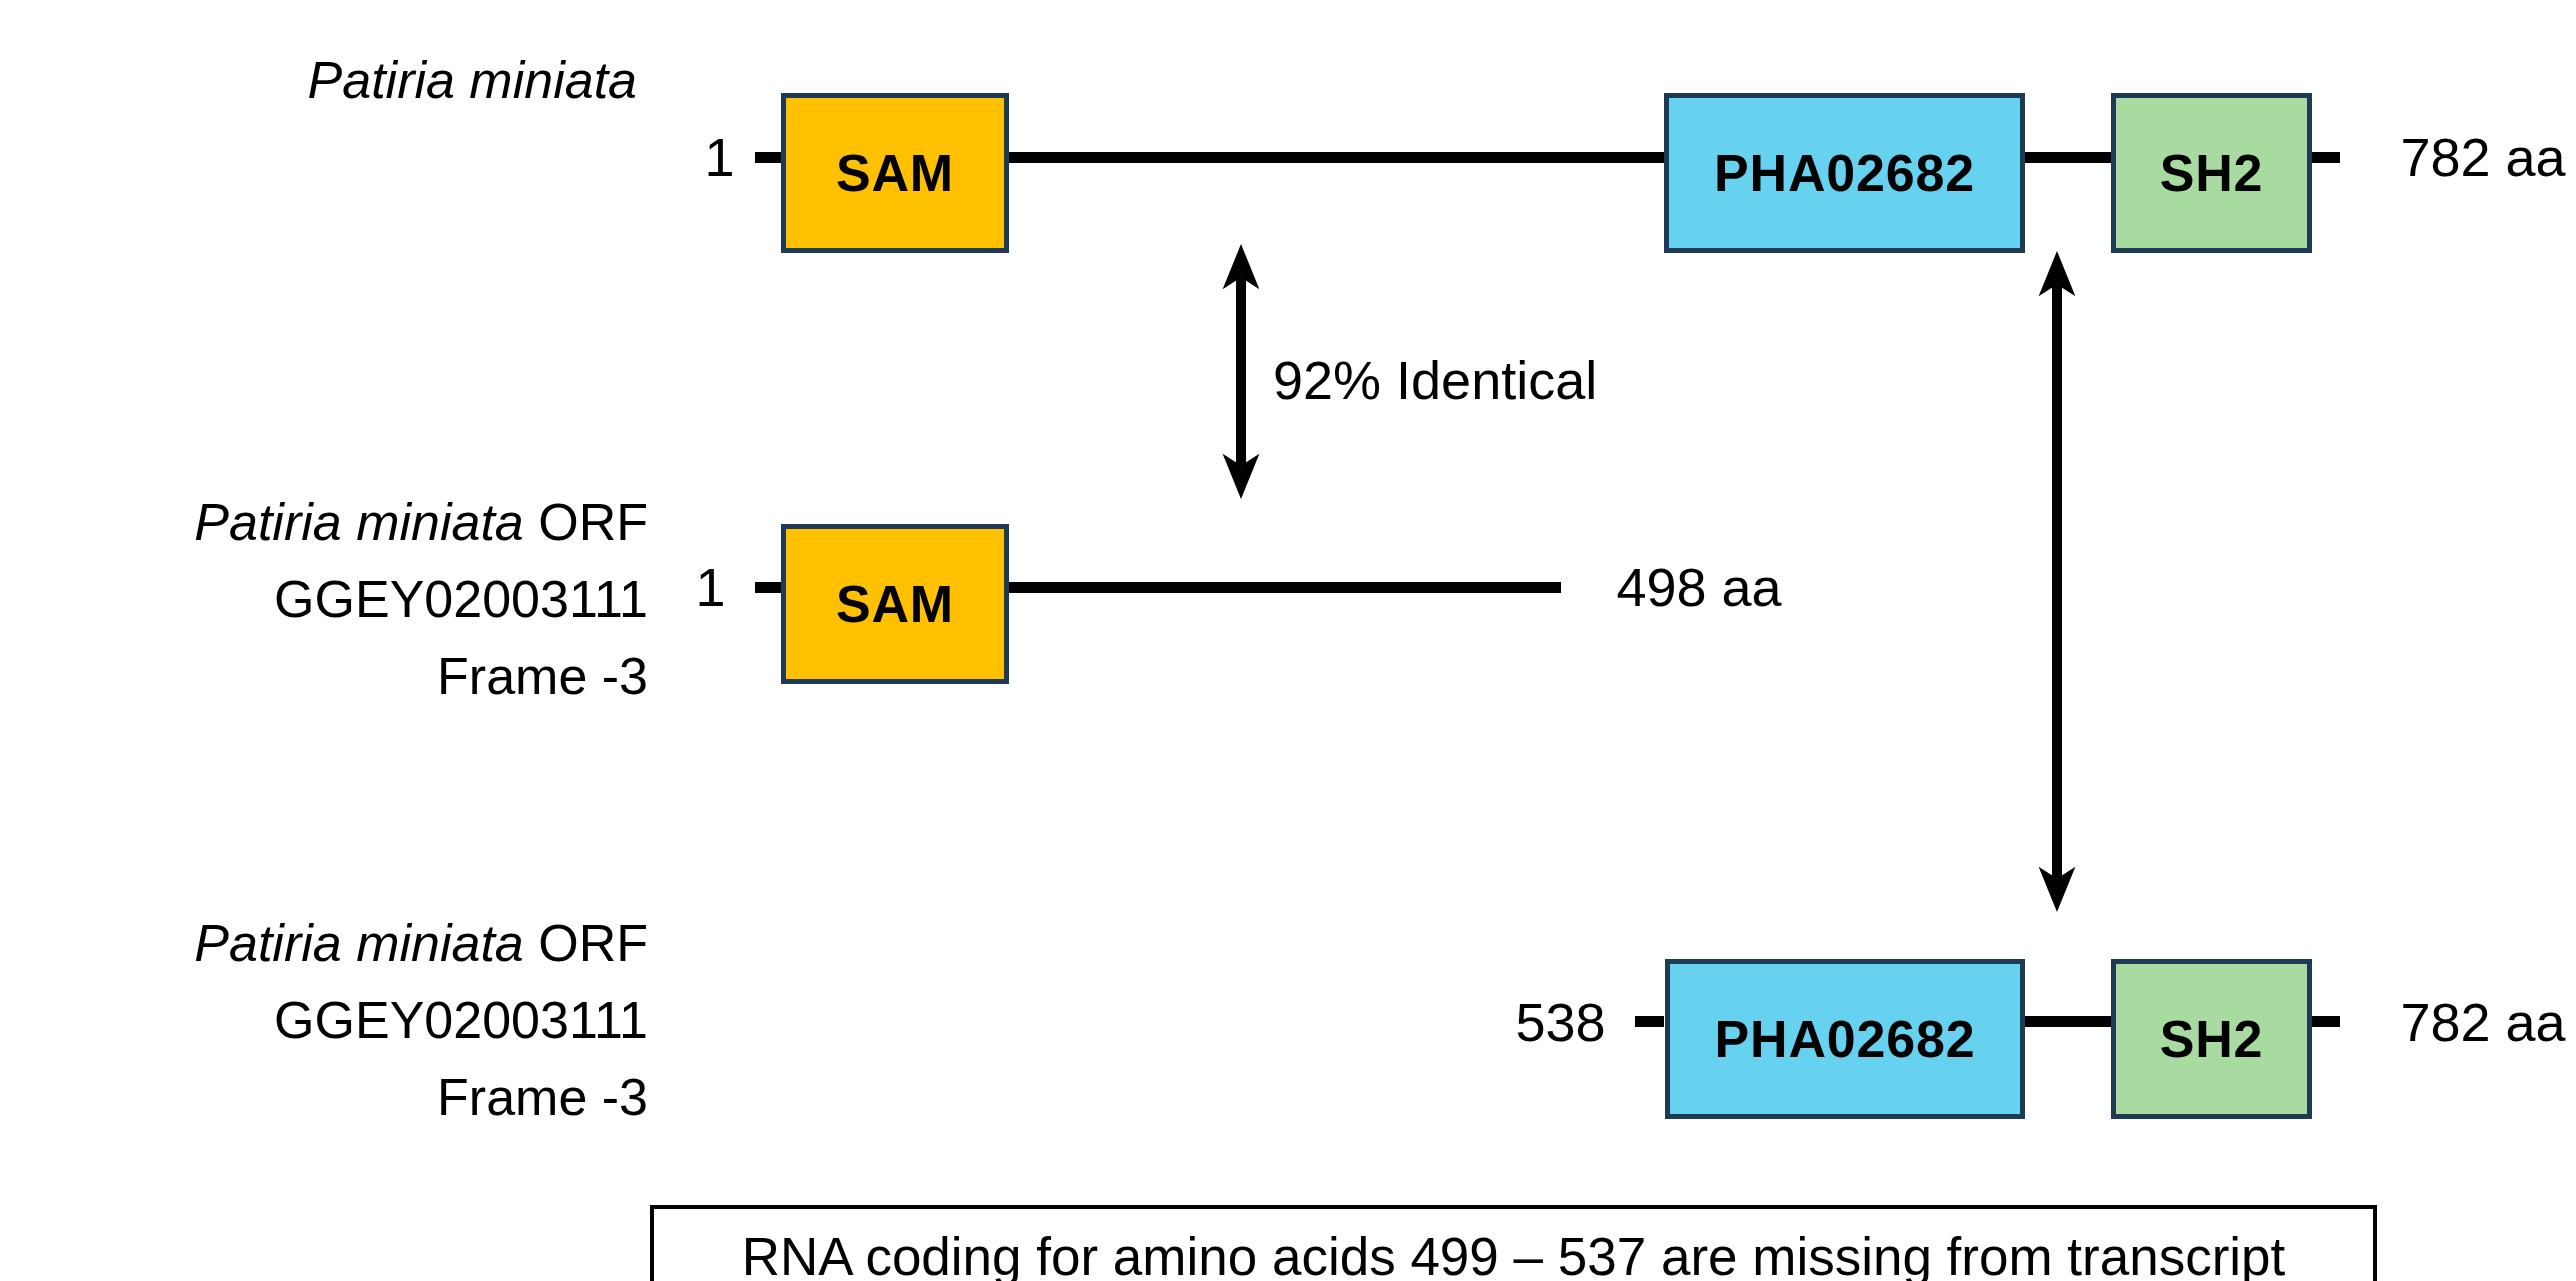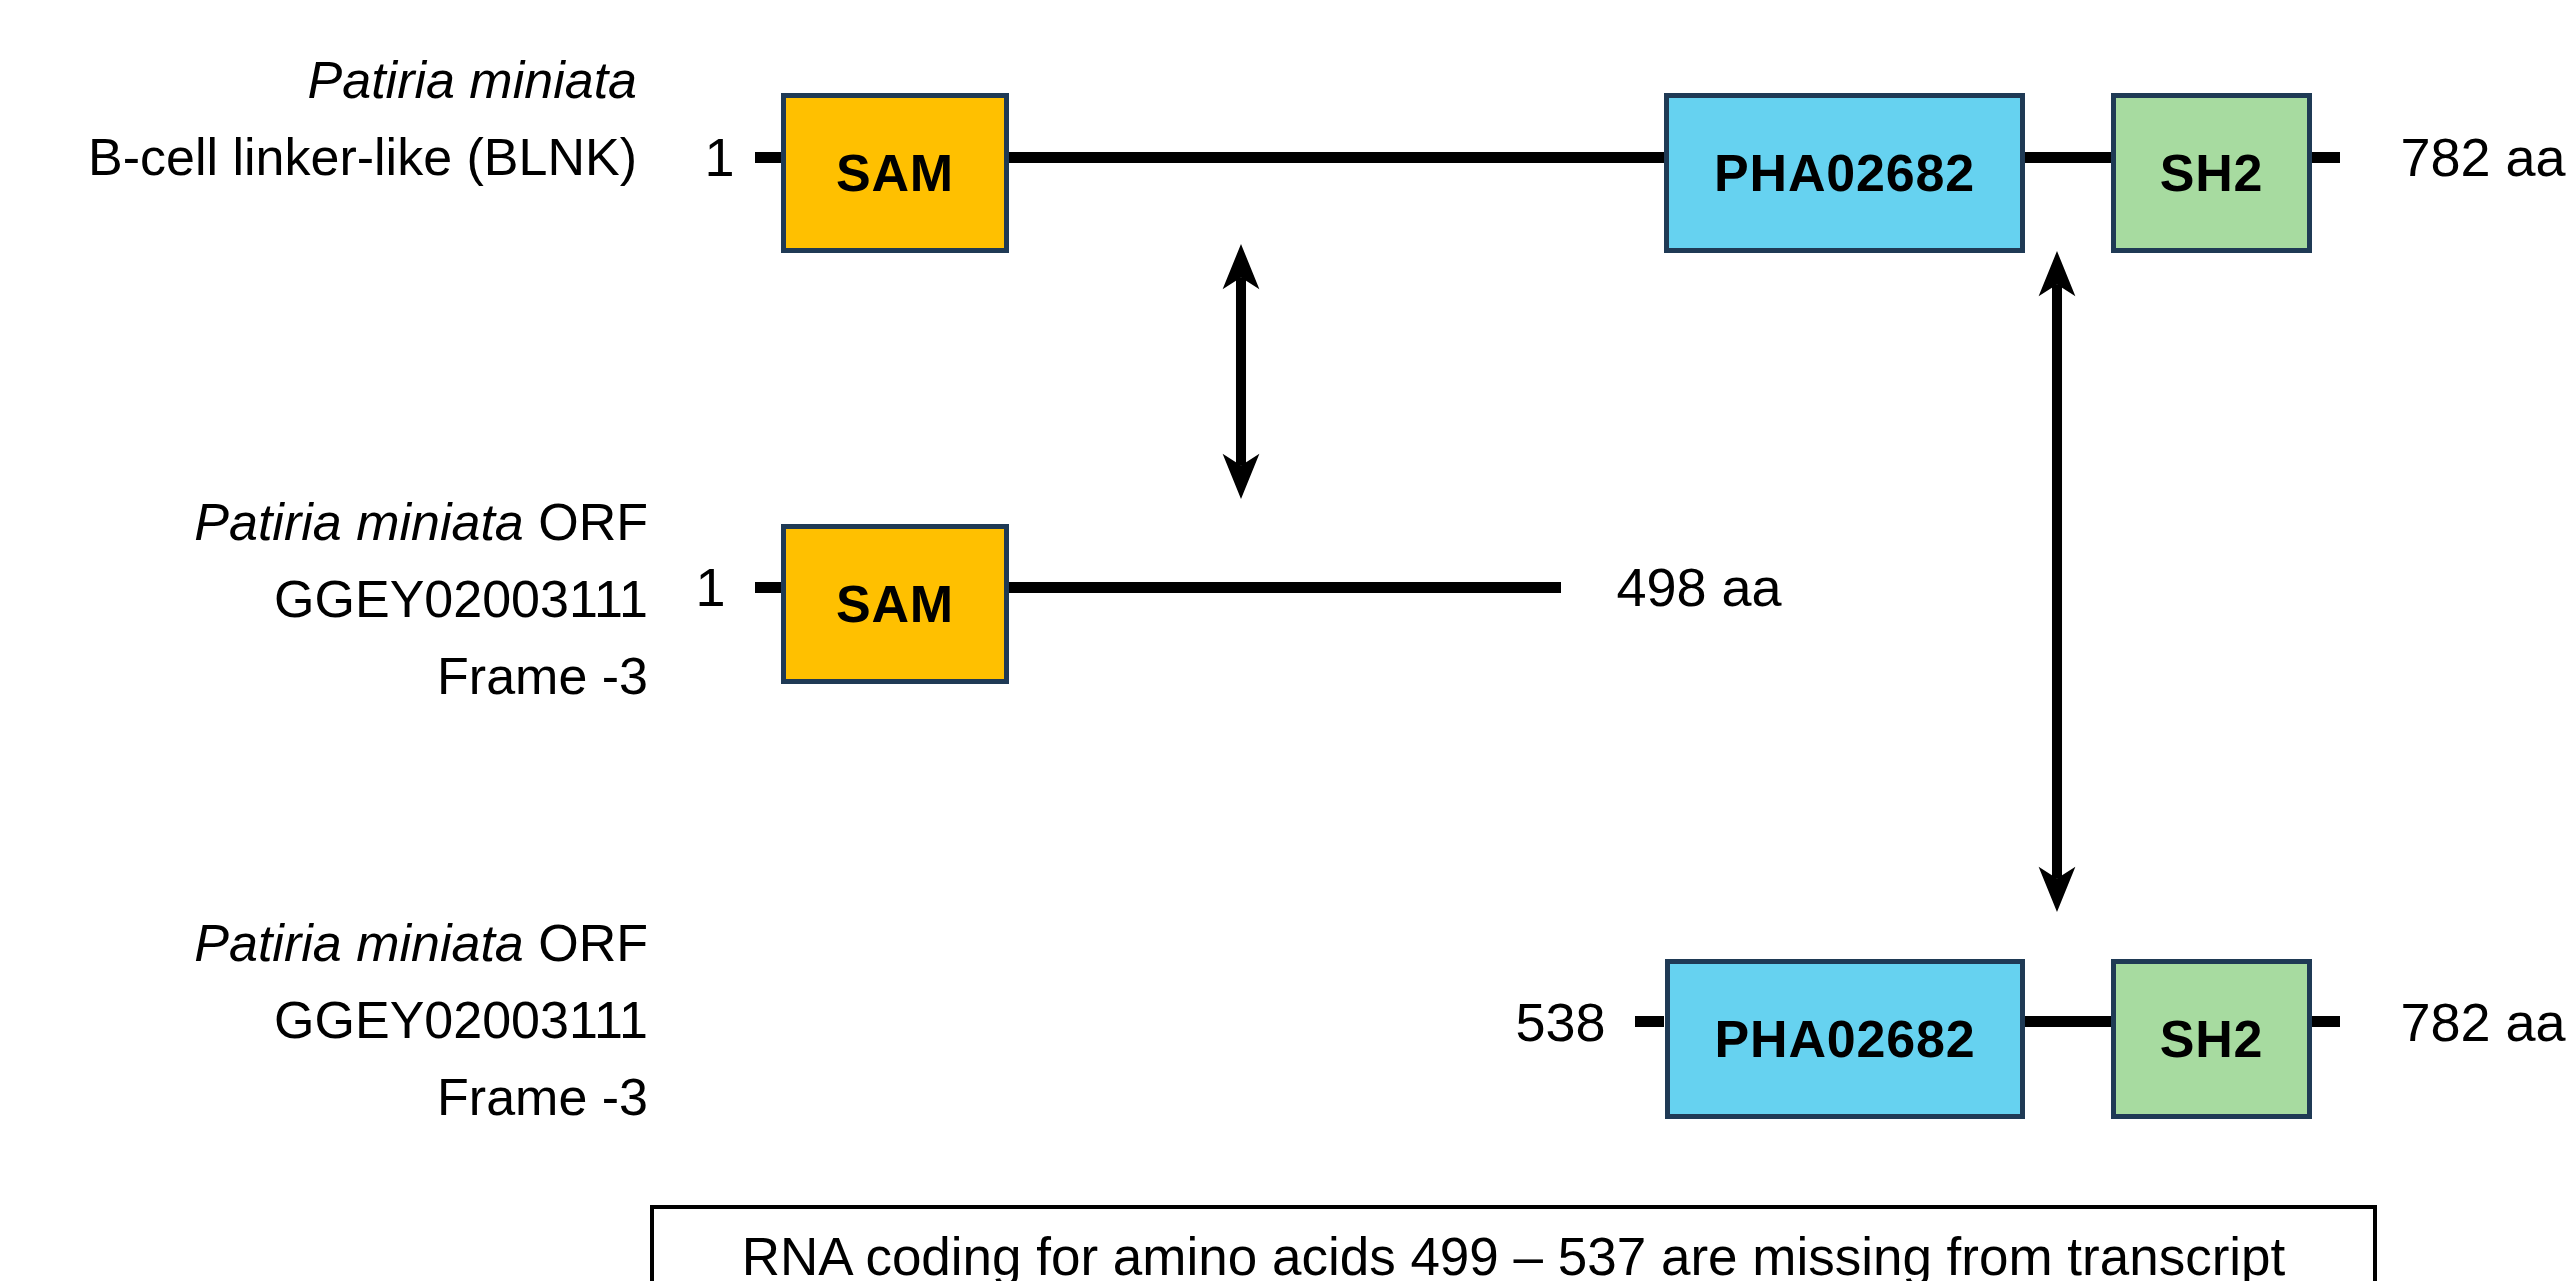--- a/index.html
+++ b/index.html
@@ -125,21 +125,20 @@
   #arrow-100  { left: 2030px; top: 212px; }
   #annot-100  { left: 2100px; top: 515px; }
 </style>
 </head>
 <body>
 
 <div class="canvas">
 
   <div class="label-block" id="r1-label">
     <div><span class="italic">Patiria miniata</span><span></span></div>
-    <div>B-cell linker-like (BLNK)</div>
   </div>
   <div class="num" id="r1-start">1</div>
   <div class="hline" id="r1-tick-l"></div>
   <div class="domain-box sam" id="r1-sam">
     <span class="domain-label">SAM</span>
   </div>
   <div class="hline" id="r1-link1"></div>
   <div class="domain-box pha" id="r1-pha">
     <span class="domain-label">PHA02682</span>
   </div>
@@ -148,20 +147,21 @@
     <span class="domain-label">SH2</span>
   </div>
   <div class="hline" id="r1-tick-r"></div>
   <div class="num" id="r1-end">782 aa</div>
 
   <svg class="v-arrow" id="arrow-92" width="54" height="255" viewBox="0 0 64 305">
     <rect x="26" y="40" width="12" height="225"></rect>
     <path d="M32,0 L10,54 L32,40 L54,54 Z"></path>
     <path d="M32,305 L10,251 L32,265 L54,251 Z"></path>
   </svg>
+  <div class="annot" id="annot-92">92% Identical</div>
 
   <svg class="v-arrow" id="arrow-100" width="54" height="661" viewBox="0 0 64 791">
     <rect x="26" y="40" width="12" height="711"></rect>
     <path d="M32,0 L10,54 L32,40 L54,54 Z"></path>
     <path d="M32,791 L10,737 L32,751 L54,737 Z"></path>
   </svg>
 
   <div class="label-block" id="r2-label">
     <div><span class="italic">Patiria miniata</span><span> ORF</span></div>
     <div>GGEY02003111</div>

